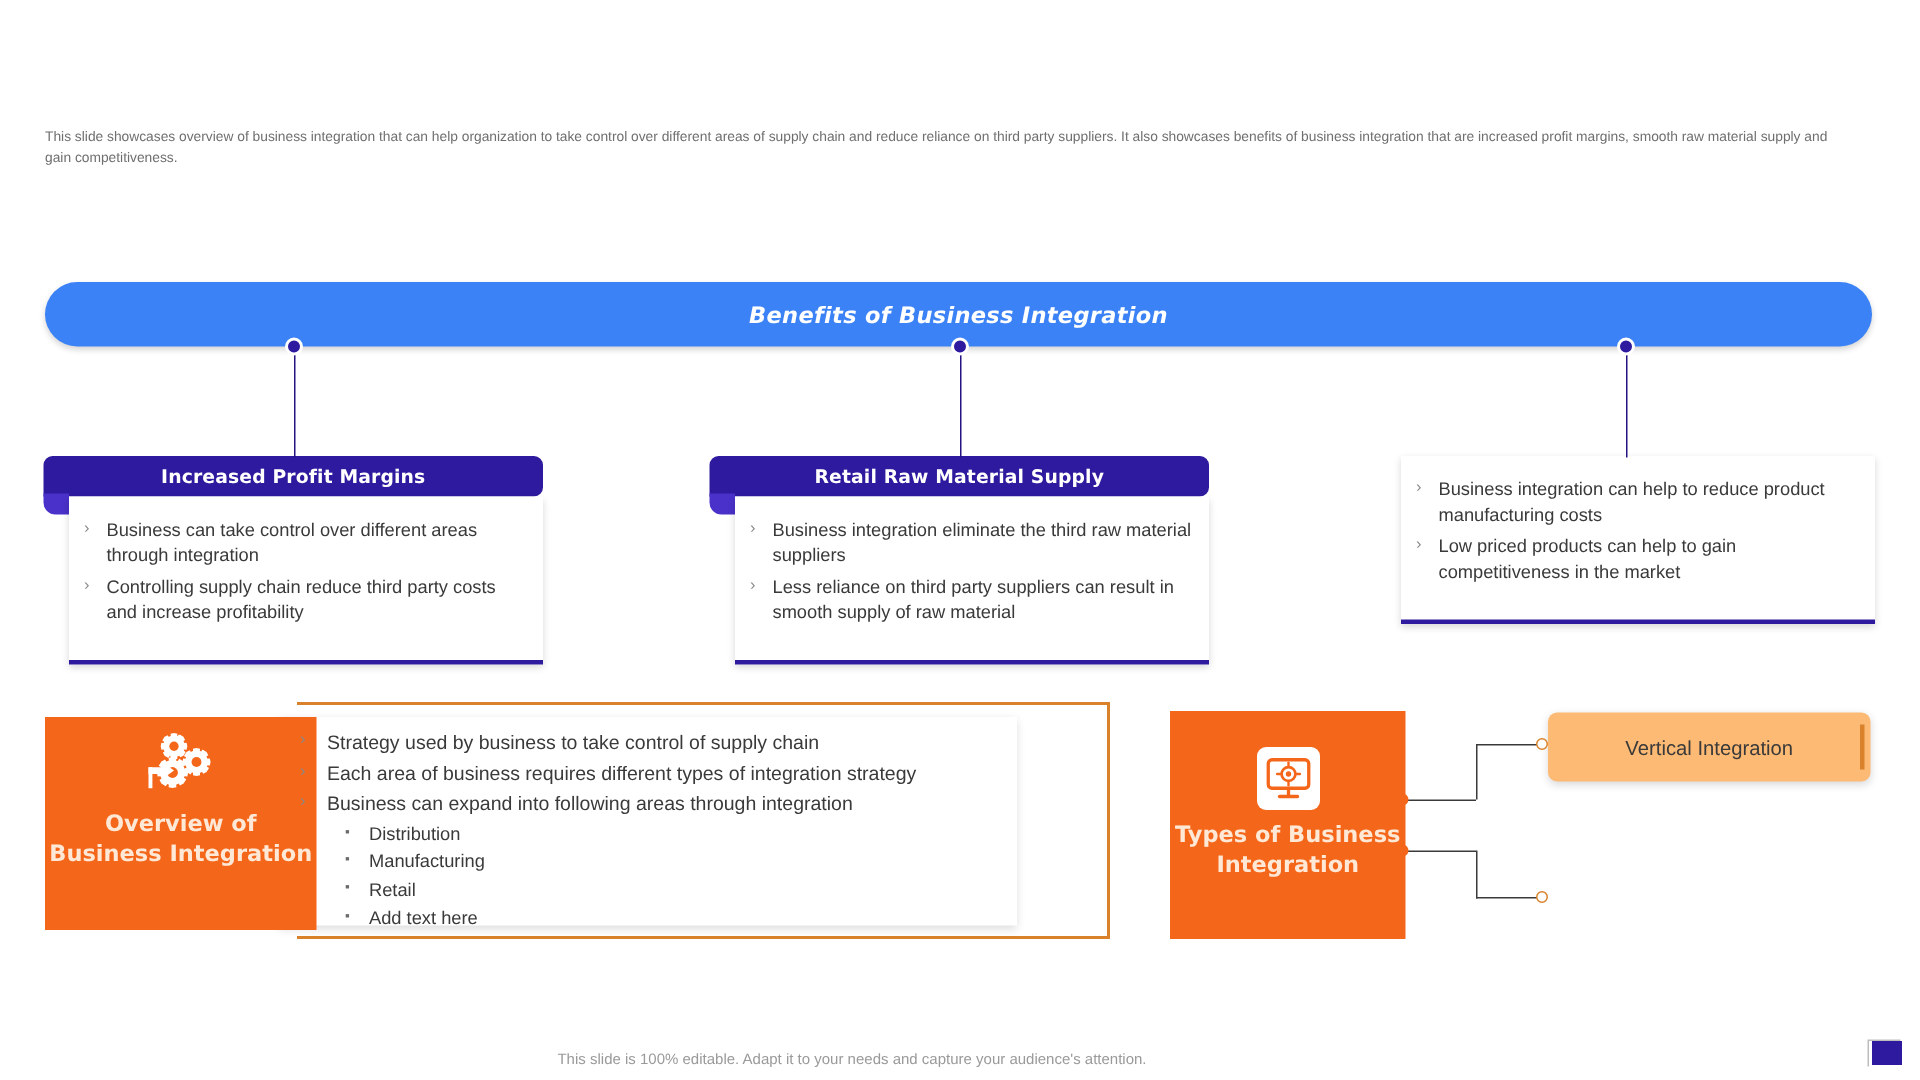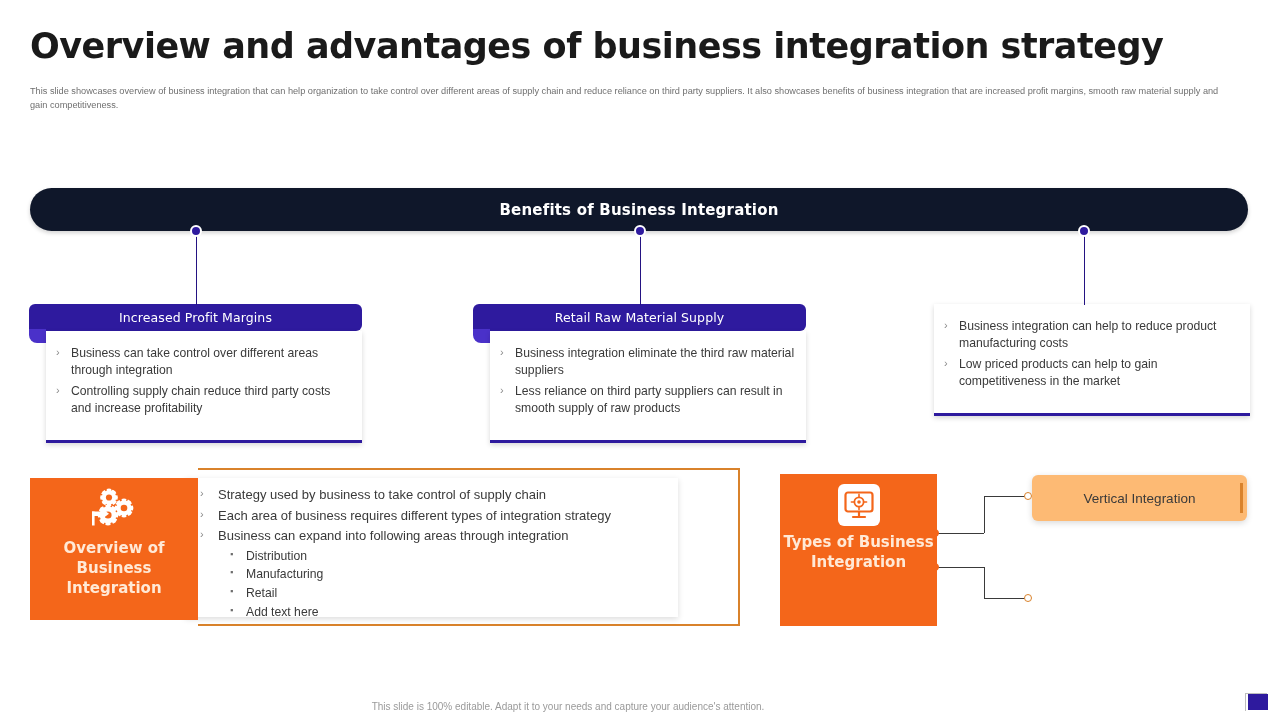--- a/index.html
+++ b/index.html
@@ -21,23 +21,24 @@
   .subtitle {
     position: absolute; left: 30px; top: 84px; width: 1205px;
     font-size: 9.2px; color: #6f6f6f; line-height: 1.55;
     font-family: "Liberation Sans", sans-serif;
   }
 
   
   .banner {
     position: absolute; left: 30px; top: 188px;
     width: 1218px; height: 43px;
-    background: #0f172a; border-radius: 22px;
+    background: #3b82f6; border-radius: 22px;
     display: flex; align-items: center; justify-content: center;
     box-shadow: 0 2px 4px rgba(0,0,0,0.18);
+    font-style: italic;
   }
   .banner-label {
     color: #ffffff; font-size: 15px; font-weight: 700;
     font-family: "DejaVu Sans", sans-serif; letter-spacing: .2px;
   }
 
   
   .node-dot {
     position: absolute; width: 12px; height: 12px; border-radius: 50%;
     background: #2e1a9e; border: 2px solid #ffffff;
@@ -53,21 +54,21 @@
     position: relative; height: 27px; background: #2e1a9e;
     border-radius: 6px 6px 6px 0;
     display: flex; align-items: center; justify-content: center;
     margin-left: 0;
   }
   .bcard-head-tab {
     position: absolute; left: 0; bottom: -12px; width: 17px; height: 14px;
     background: #4a31c9; border-radius: 0 0 0 8px;
   }
   .bcard-head-label {
-    color: #fff; font-size: 12.5px; font-weight: 400;
+    color: #fff; font-size: 12.5px; font-weight: 700;
     font-family: "DejaVu Sans", sans-serif; letter-spacing: .1px;
     position: relative; z-index: 2;
   }
   .bcard-body {
     position: relative; margin-left: 17px; width: 316px;
     background: #ffffff; min-height: 112px;
     border-bottom: 3px solid #2e1a9e;
     box-shadow: 0 2px 5px rgba(0,0,0,0.16);
     padding: 14px 10px 12px 10px;
   }
@@ -85,42 +86,42 @@
   .ov-frame-gapT { position:absolute; left:0; top:-2.2px; width:28px; height:2.2px; background:#fff; }
   .ov-frame-gapB { position:absolute; left:0; bottom:-2.2px; width:28px; height:2.2px; background:#fff; }
 
   .ov-white {
     position: absolute; left: 185px; top: 478px;
     width: 493px; height: 139px;
     background: #ffffff; box-shadow: 0 2px 6px rgba(0,0,0,0.14);
   }
   .ov-tile {
     position: absolute; left: 30px; top: 478px;
-    width: 168px; height: 142px; background: #f4661a;
+    width: 181px; height: 142px; background: #f4661a;
     display: flex; flex-direction: column; align-items: center;
     justify-content: flex-start; padding-top: 9px; z-index: 3;
   }
   .ov-tile-label {
     color: #ffe9d6; font-size: 15px; font-weight: 700; text-align: center;
     line-height: 1.33; font-family: "DejaVu Sans", sans-serif; margin-top: 4px;
   }
   .ov-list { position: absolute; left: 200px; top: 485px; width: 520px; z-index: 4; }
   .ov-item { display: flex; margin-bottom: 1px; }
   .ov-mark { color: #8a8a8a; font-size: 11px; width: 18px; flex:none; line-height:1.5; }
   .ov-txt { font-size: 13px; color: #3a3a3a; line-height: 1.5; }
   .ov-sub { display: flex; margin-left: 30px; }
   .ov-sub-mark { color: #6b6b6b; font-size: 9px; width: 16px; flex:none; line-height: 1.65; }
   .ov-sub-txt { font-size: 12.2px; color: #3a3a3a; line-height: 1.55; }
 
   
   .ty-tile {
     position: absolute; left: 780px; top: 474px;
     width: 157px; height: 152px; background: #f4661a;
     display: flex; flex-direction: column; align-items: center;
-    padding-top: 10px; z-index: 3;
+    padding-top: 24px; z-index: 3;
   }
   .ty-tile-label {
     color: #ffe9d6; font-size: 15px; font-weight: 700; text-align: center;
     line-height: 1.35; font-family: "DejaVu Sans", sans-serif; margin-top: 6px;
   }
   .icon-box {
     width: 42px; height: 42px; background: #ffffff; border-radius: 6px;
     display: flex; align-items: center; justify-content: center;
   }
 
@@ -153,21 +154,20 @@
     width: 22px; height: 18px; background: #2e1a9e;
     border-left: 2px solid #ffffff; border-bottom: 2px solid #ffffff;
     box-shadow: -1px -1px 0 #bdbdbd;
   }
 </style>
 </head>
 <body>
 
 <div id="slide">
 
-  <div class="title">Overview and advantages of business integration strategy</div>
   <div class="subtitle">This slide showcases overview of business integration that can help organization to take control over different areas of supply chain and reduce reliance on third party suppliers. It also showcases benefits of business integration that are increased profit margins, smooth raw material supply and gain competitiveness.</div>
 
   <div class="banner">
     <span class="banner-label">Benefits of Business Integration</span>
   </div>
 
   <div class="node-dot" style="left:190px; top:225px;"></div>
   <div class="node-line" style="left:195.5px; top:231px; height:74px;"></div>
   <div class="node-dot" style="left:634px; top:225px;"></div>
   <div class="node-line" style="left:639.5px; top:231px; height:74px;"></div>
@@ -196,21 +196,21 @@
       <div class="bcard-head-tab"></div>
       <span class="bcard-head-label">Retail Raw Material Supply</span>
     </div>
     <div class="bcard-body">
       <div class="bul">
         <span class="bul-mark">›</span>
         <span class="bul-txt">Business integration eliminate the third raw material suppliers</span>
       </div>
       <div class="bul">
         <span class="bul-mark">›</span>
-        <span class="bul-txt">Less reliance on third party suppliers can result in smooth supply of raw products</span>
+        <span class="bul-txt">Less reliance on third party suppliers can result in smooth supply of raw material</span>
       </div>
     </div>
   </div>
 
   <div class="bcard" style="left:917px; top:304px;">
     <div class="bcard-body">
       <div class="bul">
         <span class="bul-mark">›</span>
         <span class="bul-txt">Business integration can help to reduce product manufacturing costs</span>
       </div>

